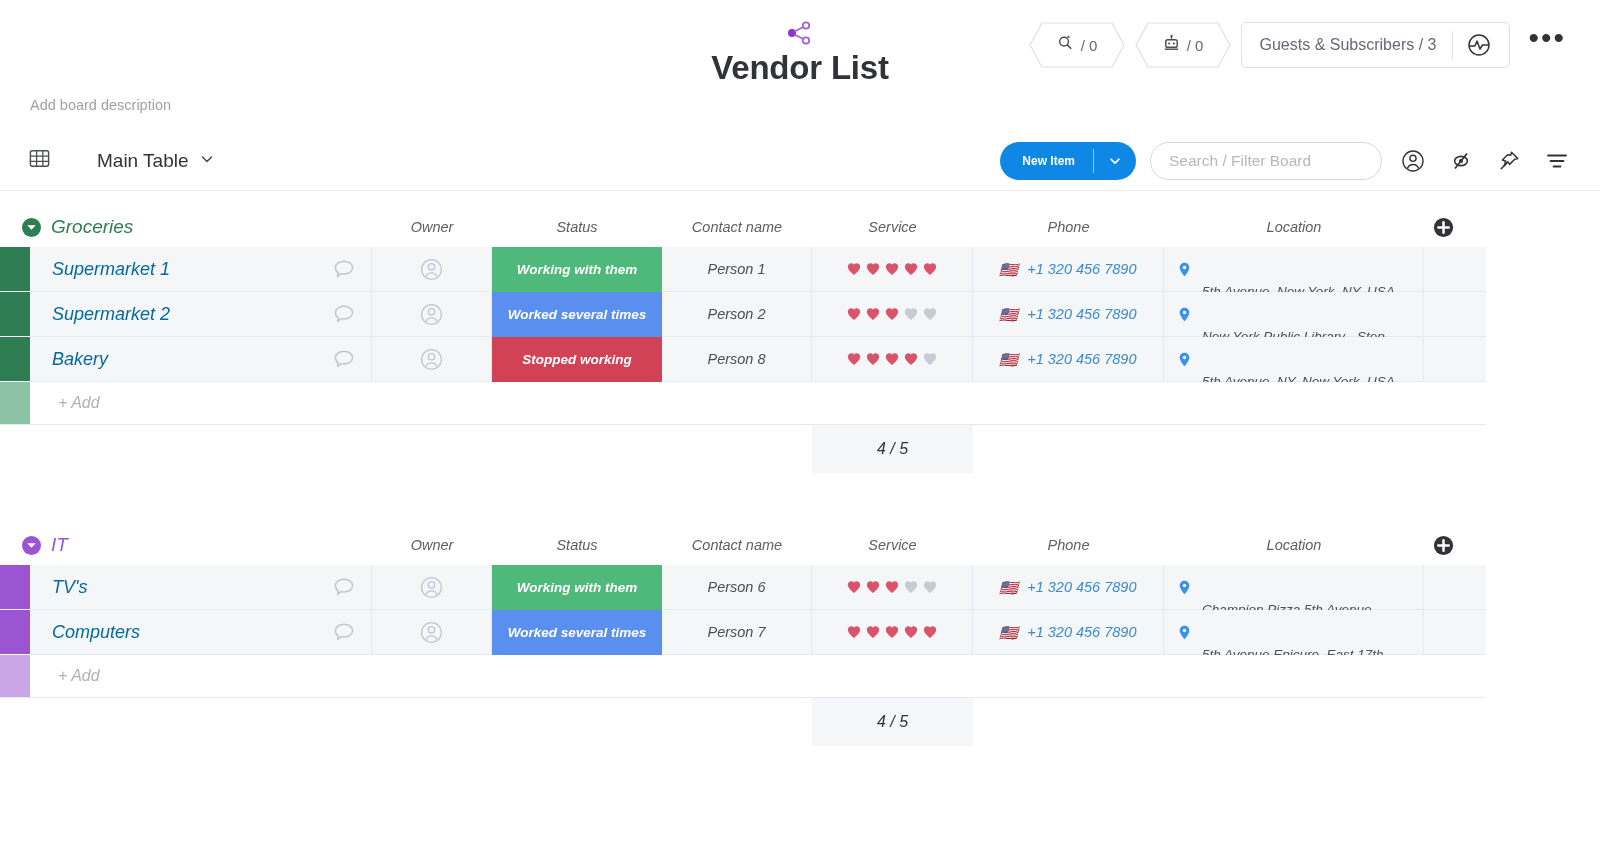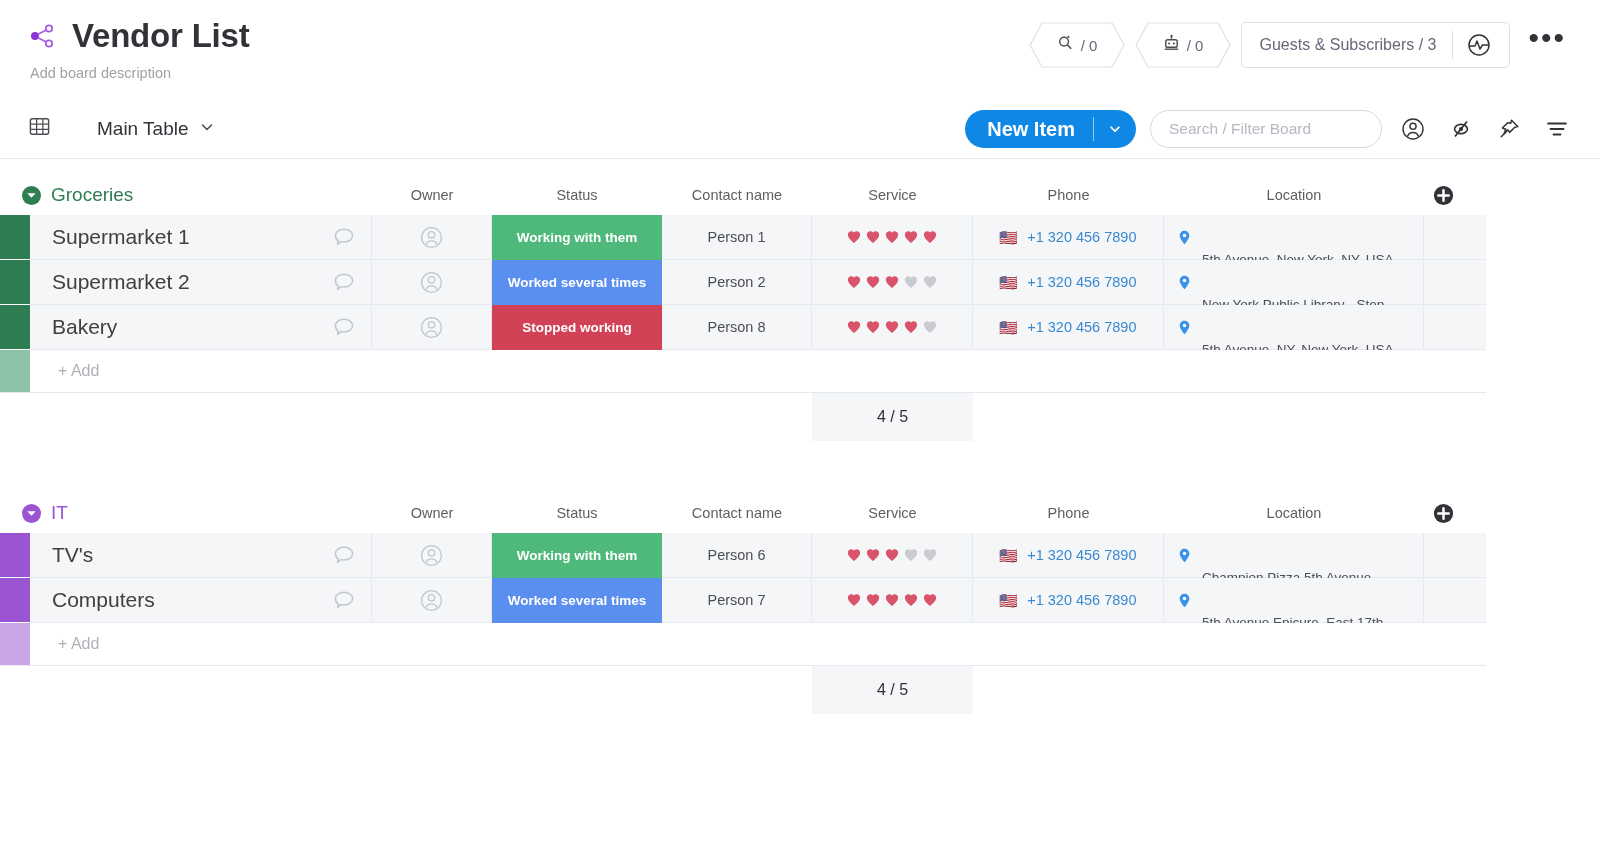--- a/index.html
+++ b/index.html
@@ -7,21 +7,21 @@
     margin: 0; padding: 0;
     width: 1600px; height: 842px;
     background: #ffffff;
     font-family: "Liberation Sans", sans-serif;
     color: #323338;
     overflow: hidden;
   }
 
   
   .board-header { padding: 18px 28px 0 28px; position: relative; }
-  .title-row { display: flex; align-items: center; gap: 14px; }
+  .title-row { display: flex; align-items: center; gap: 2px; flex-direction: column; }
   .share-icon { width: 30px; height: 30px; flex: none; }
   .board-title {
     font-size: 33px; font-weight: 700; color: #323338;
     letter-spacing: -0.2px; line-height: 1.1;
   }
   .board-desc {
     margin-top: 11px; margin-left: 2px;
     font-size: 14.5px; color: #a2a2a5;
   }
 
@@ -66,36 +66,36 @@
     position: absolute; right: 26px; top: 0; height: 60px;
     display: flex; align-items: center; gap: 14px;
   }
   .new-item-btn {
     display: flex; align-items: stretch; height: 38px;
     background: #0f88e5; border-radius: 19px; overflow: hidden;
     color: #fff; cursor: pointer;
   }
   .new-item-btn .nib-label {
     display: flex; align-items: center; padding: 0 18px 0 22px;
-    font-size: 20px; font-weight: 700;
+    font-size: 12px; font-weight: 700;
   }
   .new-item-btn .nib-sep { width: 1px; background: rgba(255,255,255,0.55); margin: 7px 0; }
   .new-item-btn .nib-arrow { display: flex; align-items: center; padding: 0 14px; }
   .search-box {
     width: 232px; height: 38px; border: 1px solid #d7d8de;
     border-radius: 19px; display: flex; align-items: center; padding: 1px 18px;
   }
   .search-box .ph { font-size: 15.5px; color: #b6b7c1; }
   .tool-icon {
     width: 34px; height: 34px; display: flex; align-items: center; justify-content: center;
     cursor: pointer;
   }
 
   
-  .board-body { padding-top: 16px; }
+  .board-body { padding-top: 16px; font-style: italic; }
   .group { margin-bottom: 6px; }
   .collapse-dot {
     width: 19px; height: 19px; border-radius: 50%;
     display: flex; align-items: center; justify-content: center;
     flex: none; margin-right: 10px;
   }
   .group-name { font-size: 19px; }
 
   .grid-row { display: flex; align-items: stretch; }
 
@@ -117,21 +117,21 @@
   .hdr-plus { display: flex; align-items: center; justify-content: flex-start; padding-left: 8px; }
 
   .item-row { height: 45px; }
   .item-row .cell {
     display: flex; align-items: center; justify-content: center;
     background: #f5f6f8; border-right: 1px solid #e6e9ef;
     border-bottom: 1px solid #e6e9ef; font-size: 14.5px; color: #4b4e52;
   }
   .item-row .cell.name-cell {
     justify-content: flex-start; padding: 0 14px 0 22px;
-    color: #404040; font-size: 21px; position: relative;
+    color: #0369a1; font-size: 18px; position: relative;
   }
   .item-row .cell.name-cell .nm { flex: 1; }
   .item-row .cell.status-cell {
     color: #fff; font-weight: 700; font-size: 13.5px;
     border-right: none; border-bottom: none;
   }
   .item-row .cell.loc-cell {
     justify-content: flex-start; gap: 9px; padding-left: 12px;
     font-size: 13.5px; color: #4b4e52;
   }

